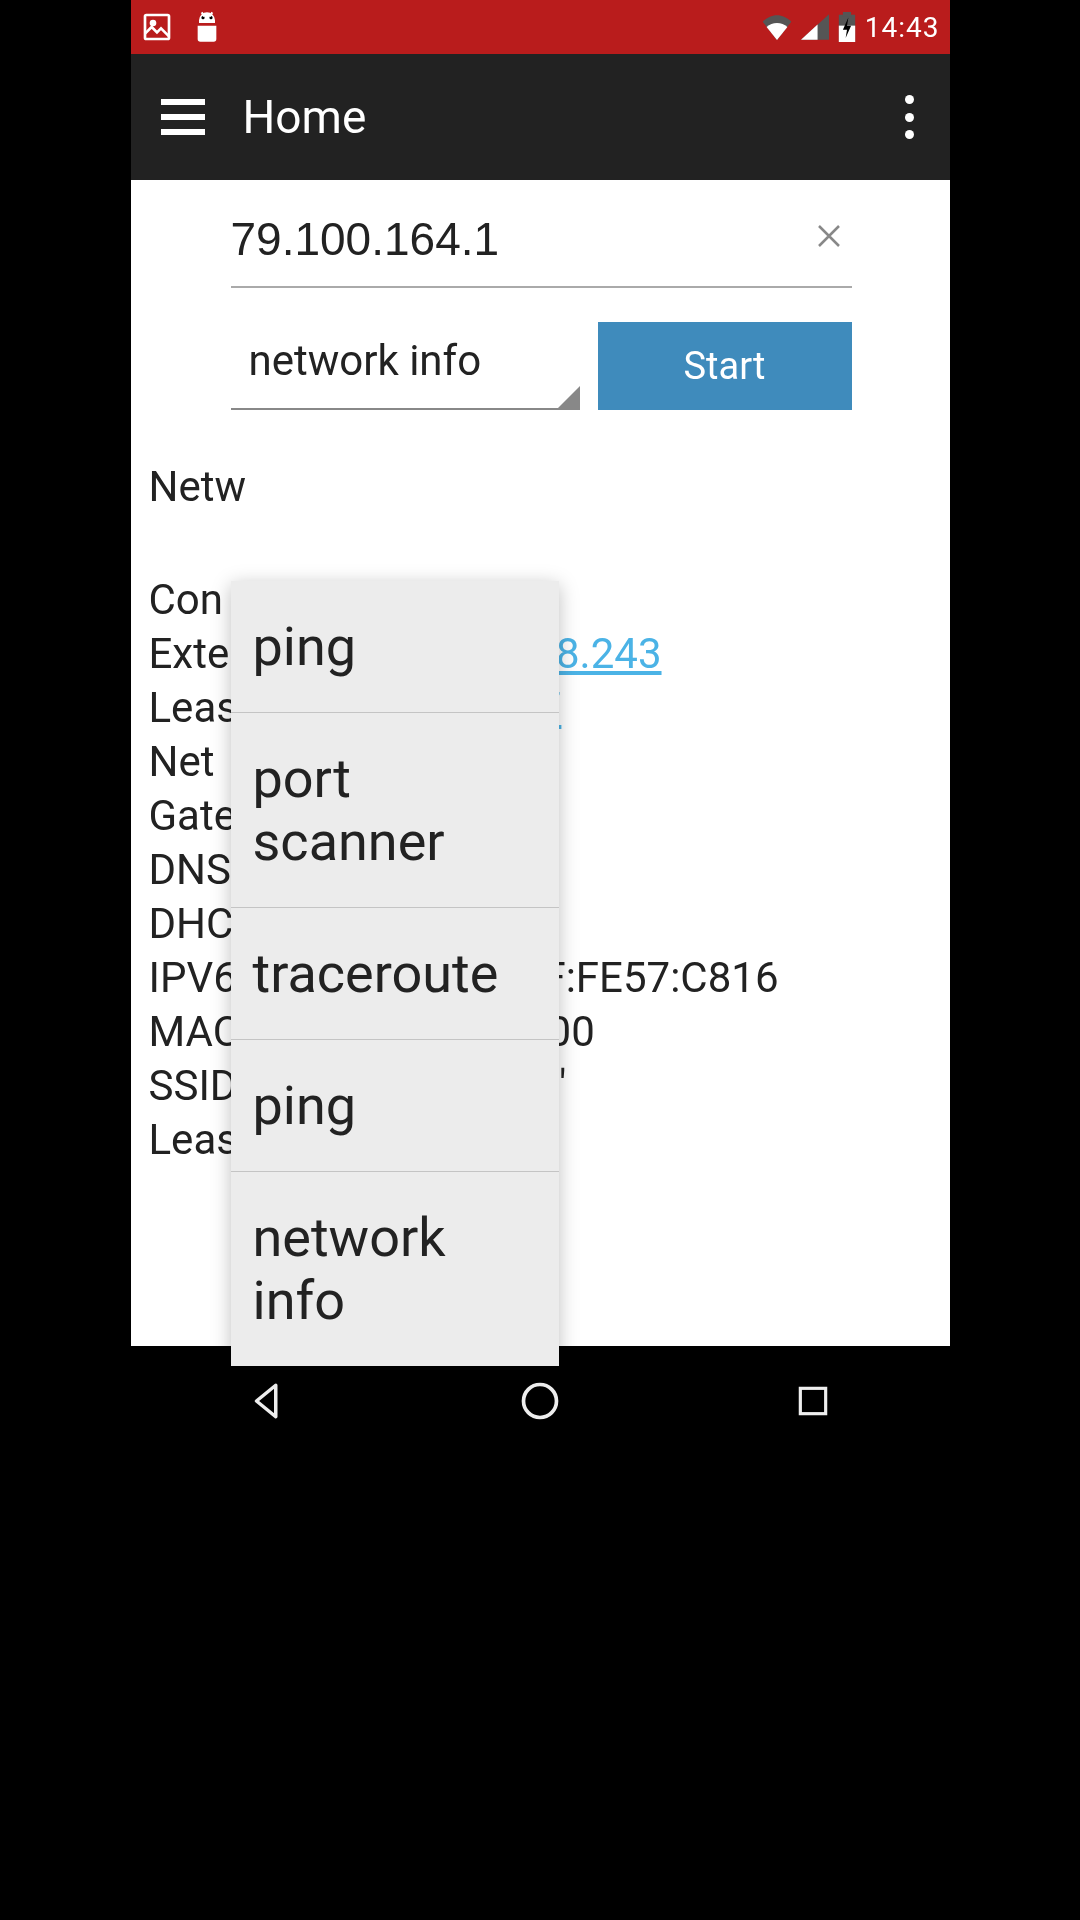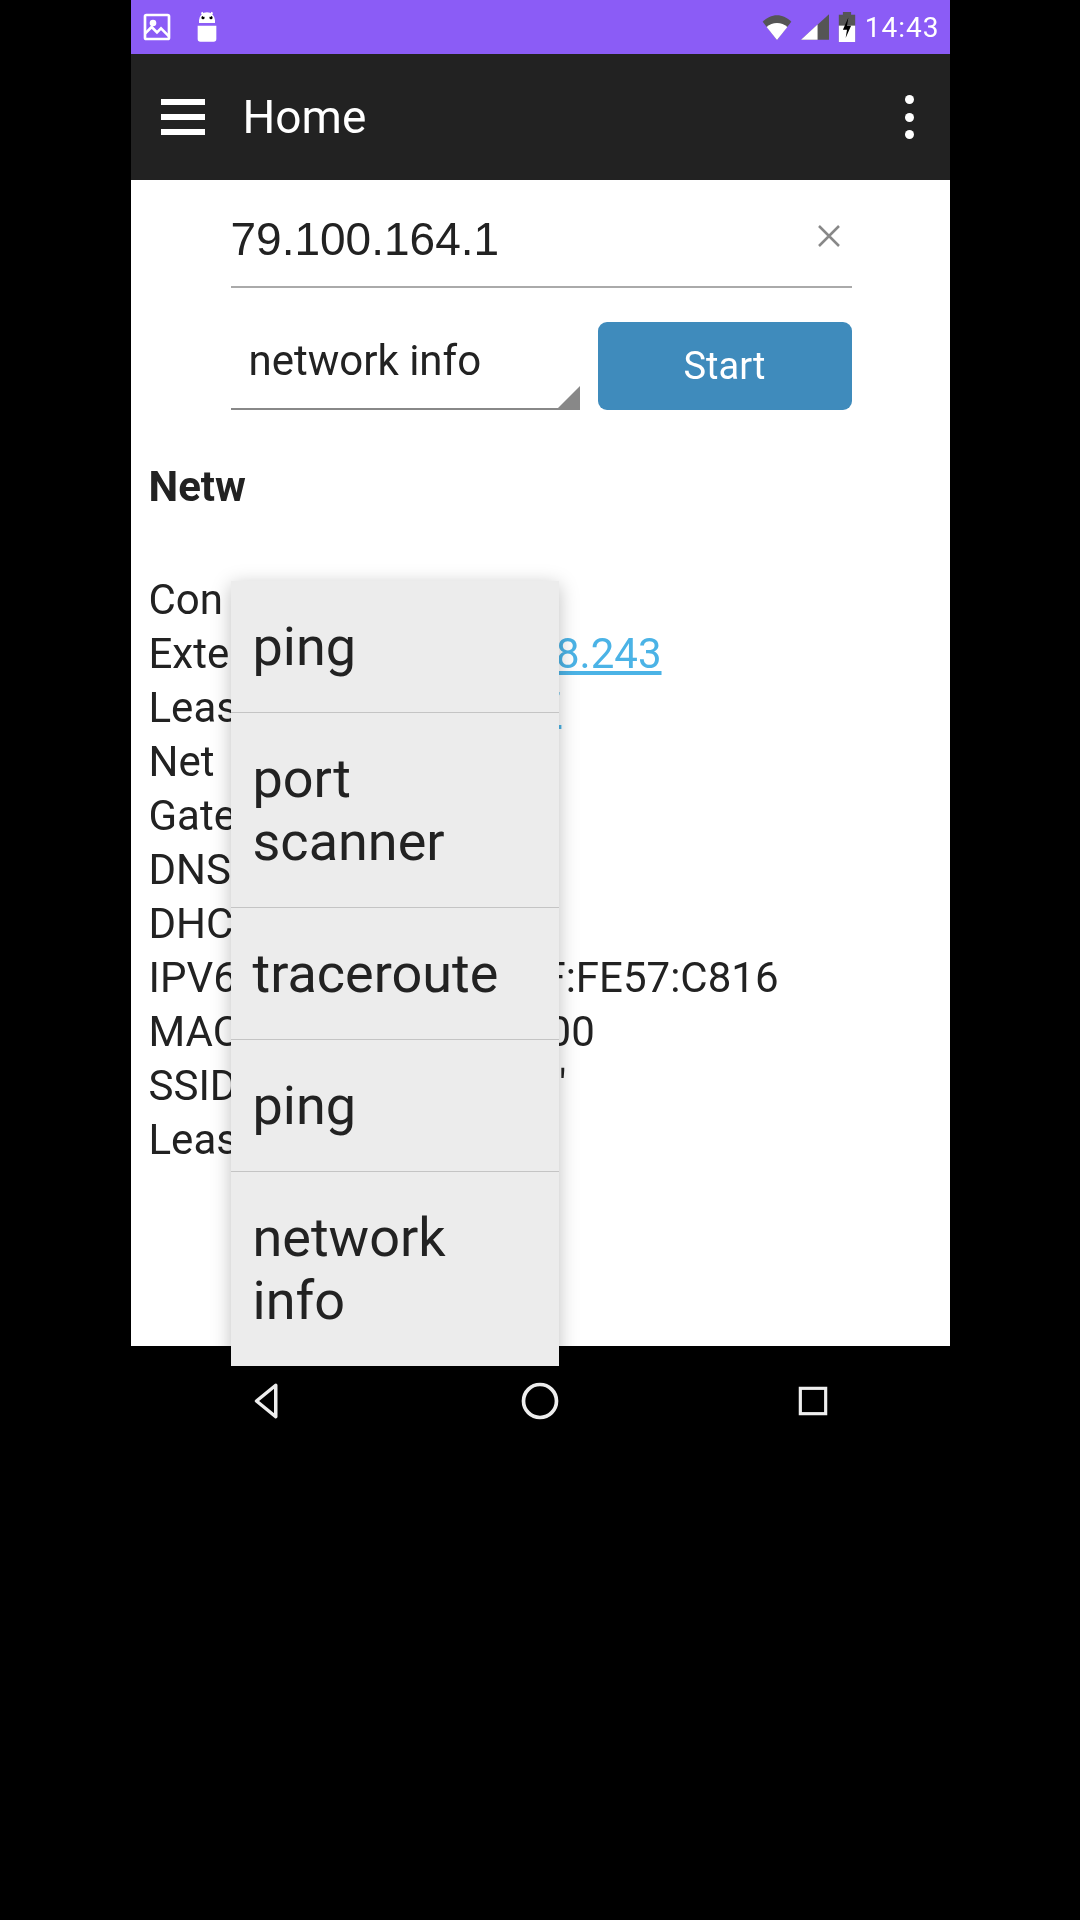--- a/index.html
+++ b/index.html
@@ -11,21 +11,21 @@
       width: 819px;
       height: 1456px;
       margin: 0 auto;
       background: #000;
       font-family: Roboto, -apple-system, sans-serif;
       overflow: hidden;
       position: relative;
     }
     .status-bar {
       height: 54px;
-      background: #8b5cf6;
+      background: #b91c1c;
       display: flex;
       align-items: center;
       padding: 0 10px;
       color: #fff;
     }
     .status-left {
       display: flex;
       gap: 18px;
       align-items: center;
     }
@@ -130,25 +130,24 @@
     .start-btn {
       width: 254px;
       height: 88px;
       background: #3f8bbc;
       color: #fff;
       font-size: 38px;
       display: flex;
       align-items: center;
       justify-content: center;
       cursor: pointer;
-      border-radius: 9px;
     }
     .section-title {
       font-size: 42px;
-      font-weight: bold;
+      font-weight: normal;
       color: #222;
       margin-top: 52px;
       margin-left: 0;
     }
     .info-list {
       margin-top: 62px;
     }
     .info-line {
       font-size: 42px;
       color: #222;

